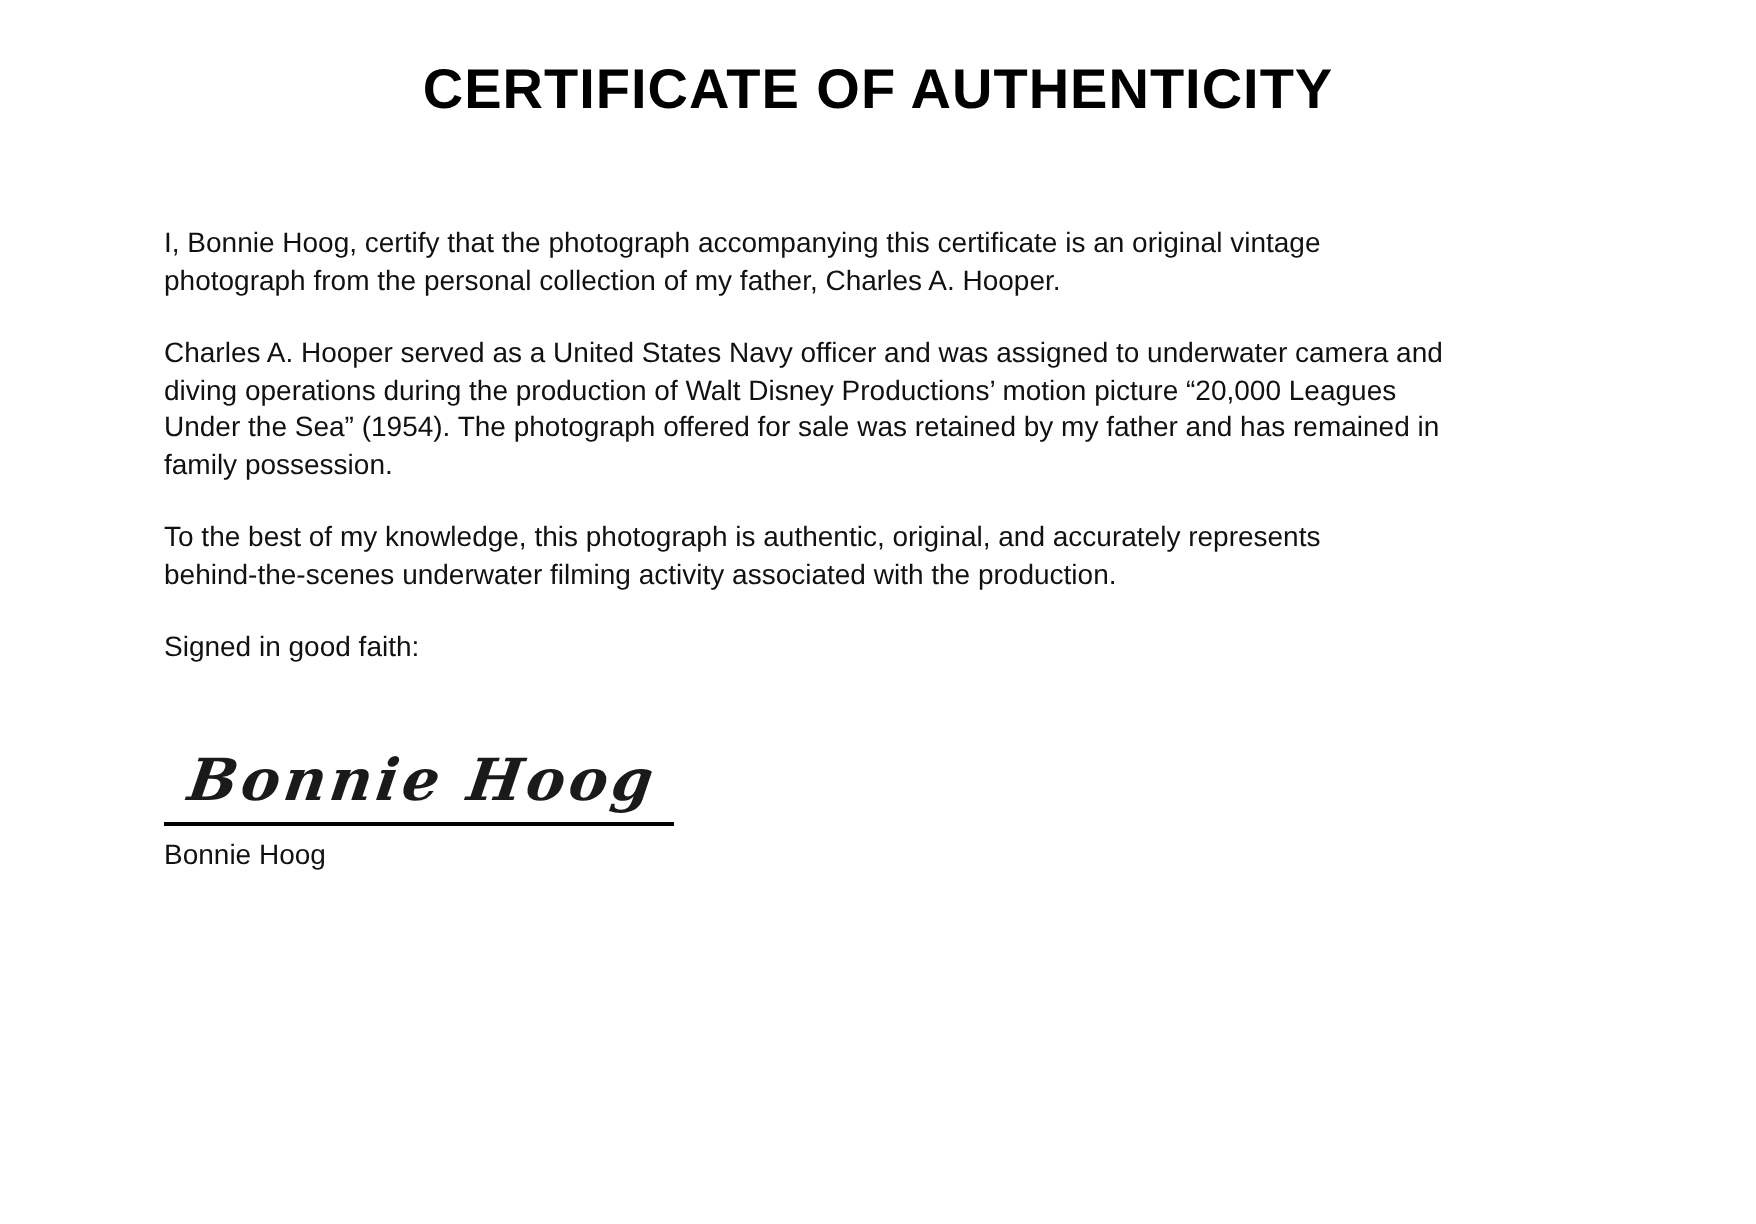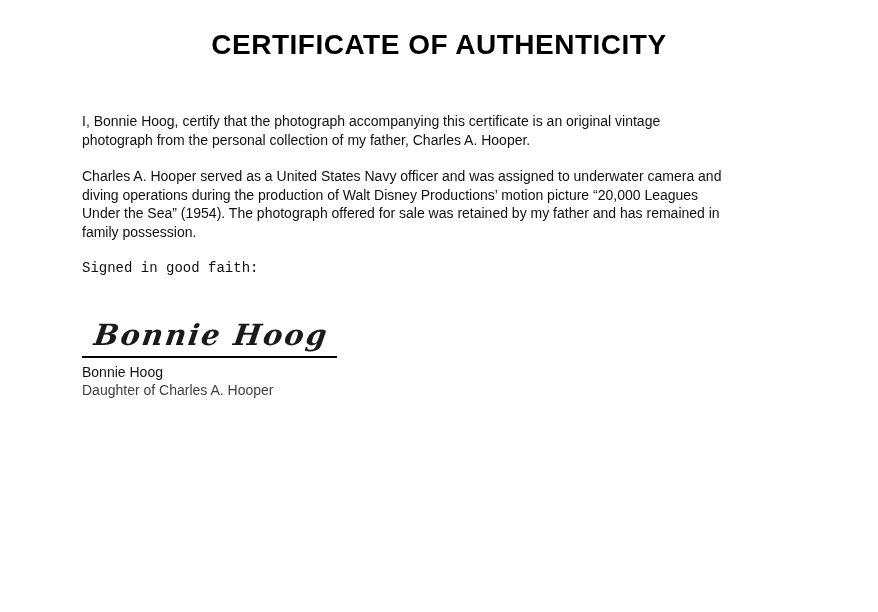--- a/index.html
+++ b/index.html
@@ -36,21 +36,20 @@
     font-size: 14px;
     line-height: 18.5px;
     white-space: pre-line;
     color: #111111;
   }
   .para.first {
     margin-top: 53px;
   }
   .closing {
     margin-bottom: 1px;
-    font-family: Liberation Mono, monospace;
   }
   .sig-block {
     margin-top: 40px;
     width: 255px;
   }
   .sig-script {
     margin-left: 10px;
     font-family: "DejaVu Serif", cursive;
     font-style: italic;
     font-weight: bold;
@@ -88,20 +87,22 @@
 
   <div class="doc-body">
     <p class="para first">I, Bonnie Hoog, certify that the photograph accompanying this certificate is an original vintage
 photograph from the personal collection of my father, Charles A. Hooper.</p>
 
     <p class="para">Charles A. Hooper served as a United States Navy officer and was assigned to underwater camera and
 diving operations during the production of Walt Disney Productions’ motion picture “20,000 Leagues
 Under the Sea” (1954). The photograph offered for sale was retained by my father and has remained in
 family possession.</p>
 
+    <p class="para">To the best of my knowledge, this photograph is authentic, original, and accurately represents
+behind-the-scenes underwater filming activity associated with the production.</p>
 
 
     <p class="para closing">Signed in good faith:</p>
 
     <div class="sig-block">
       <div class="sig-script">Bonnie Hoog</div>
       <div class="sig-line"></div>
       <div class="sig-name">Bonnie Hoog</div>
       <div class="sig-role">Daughter of Charles A. Hooper</div>
     </div>

